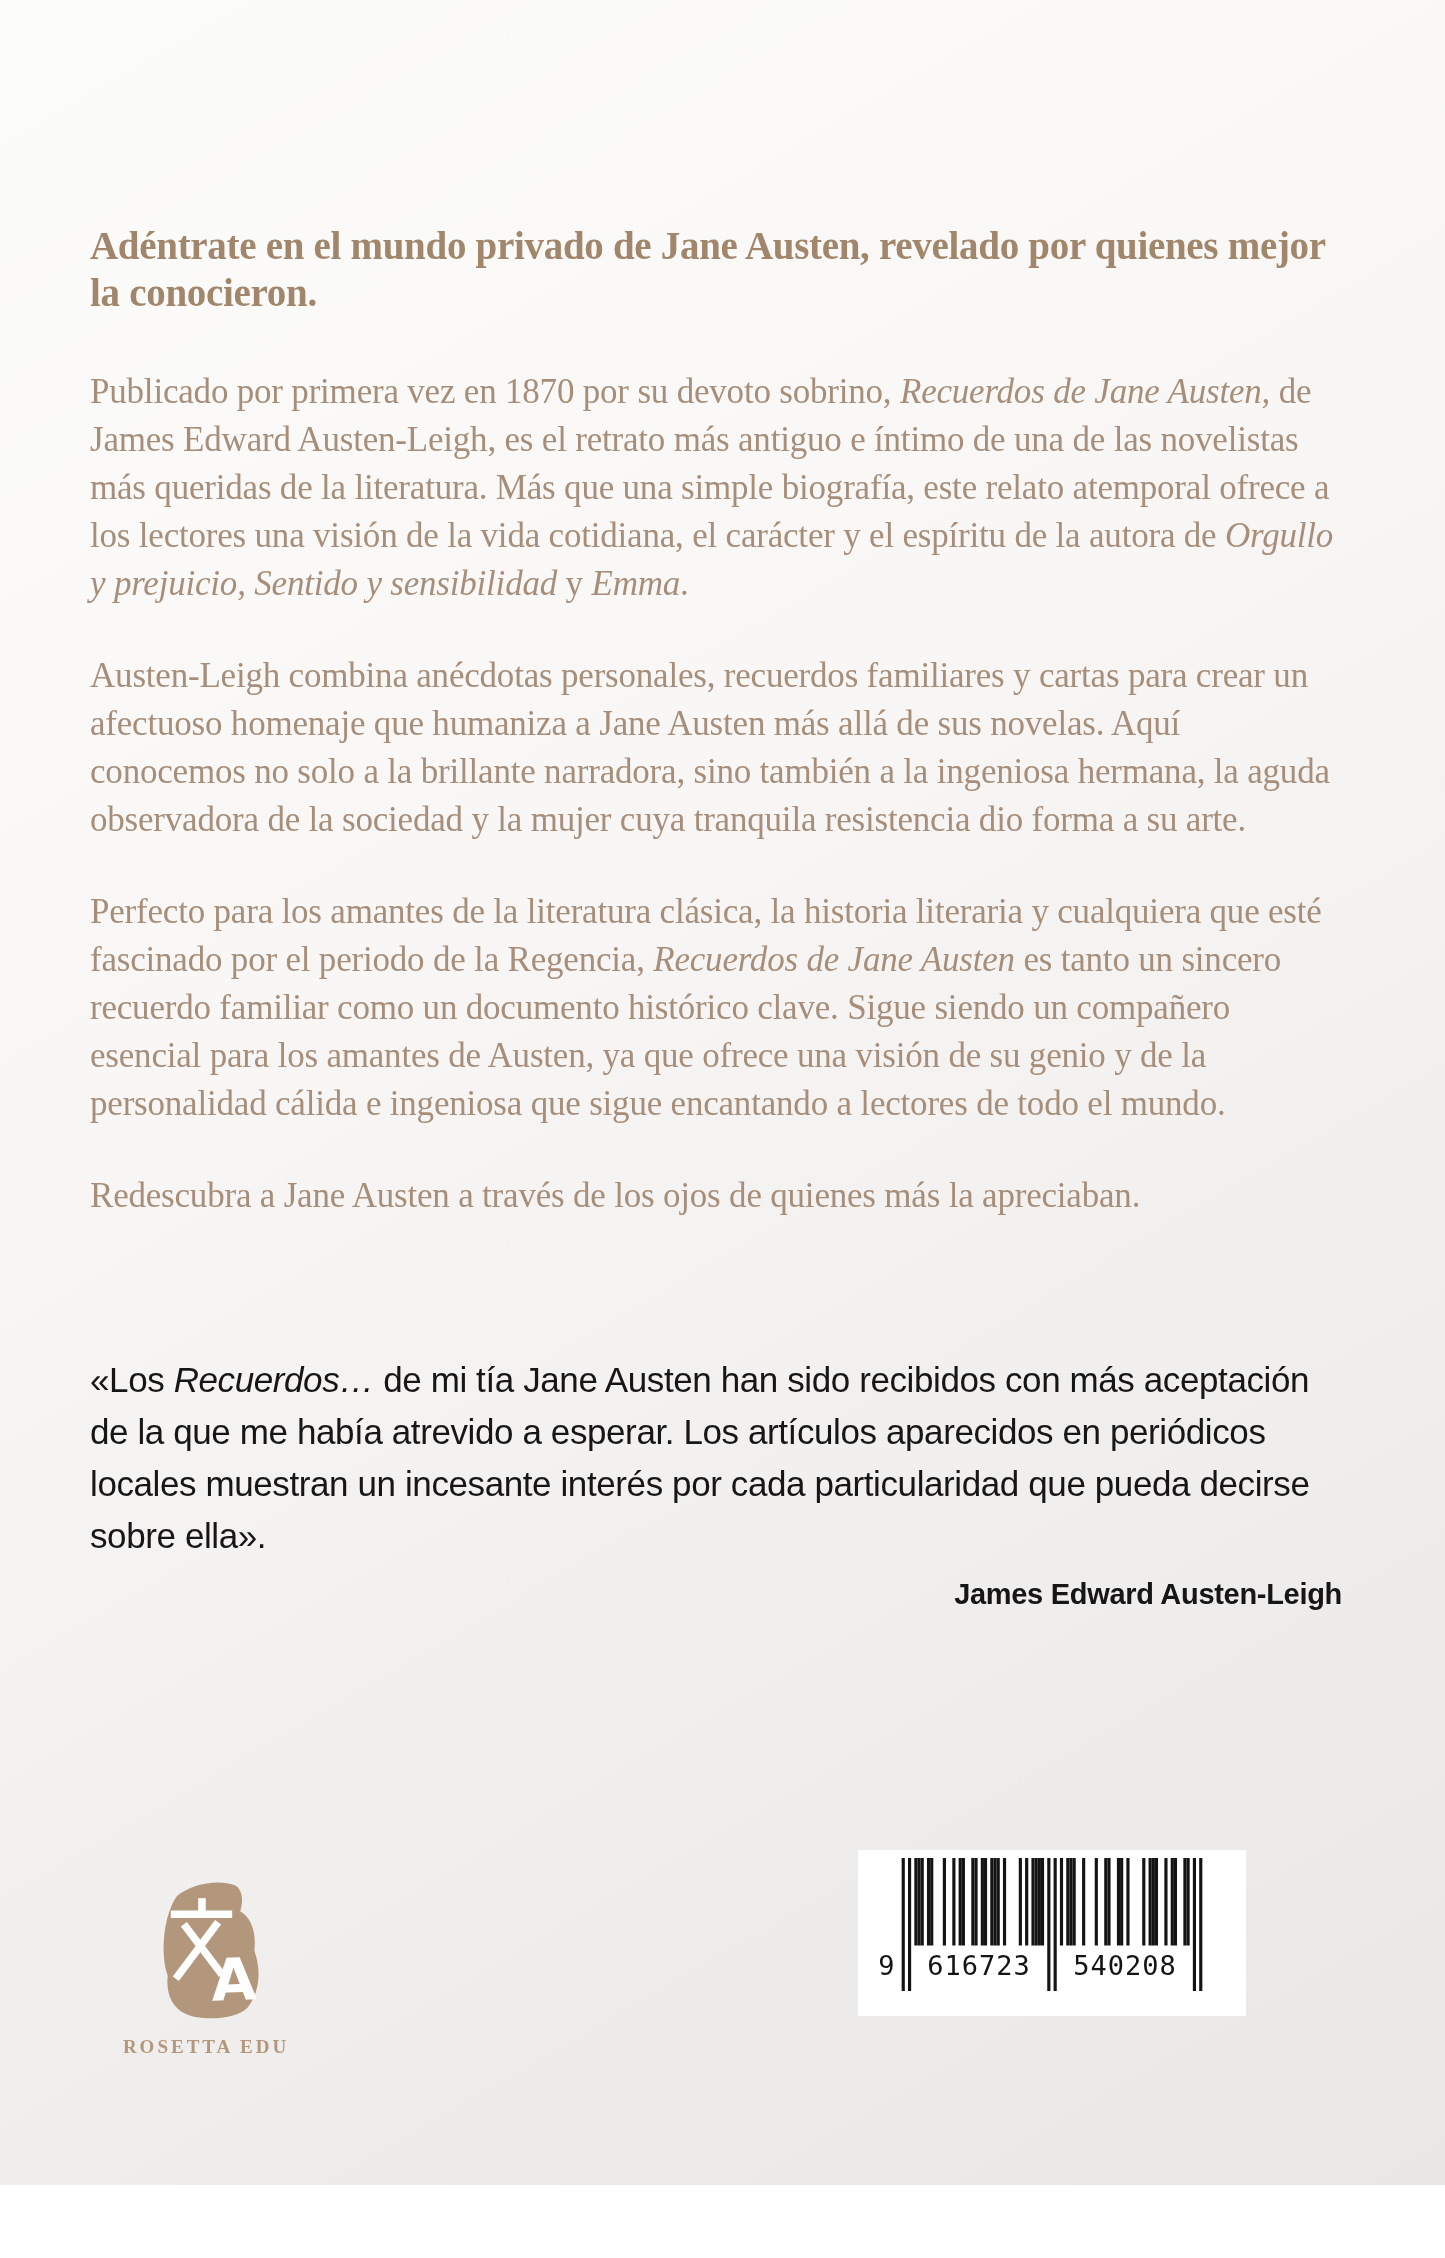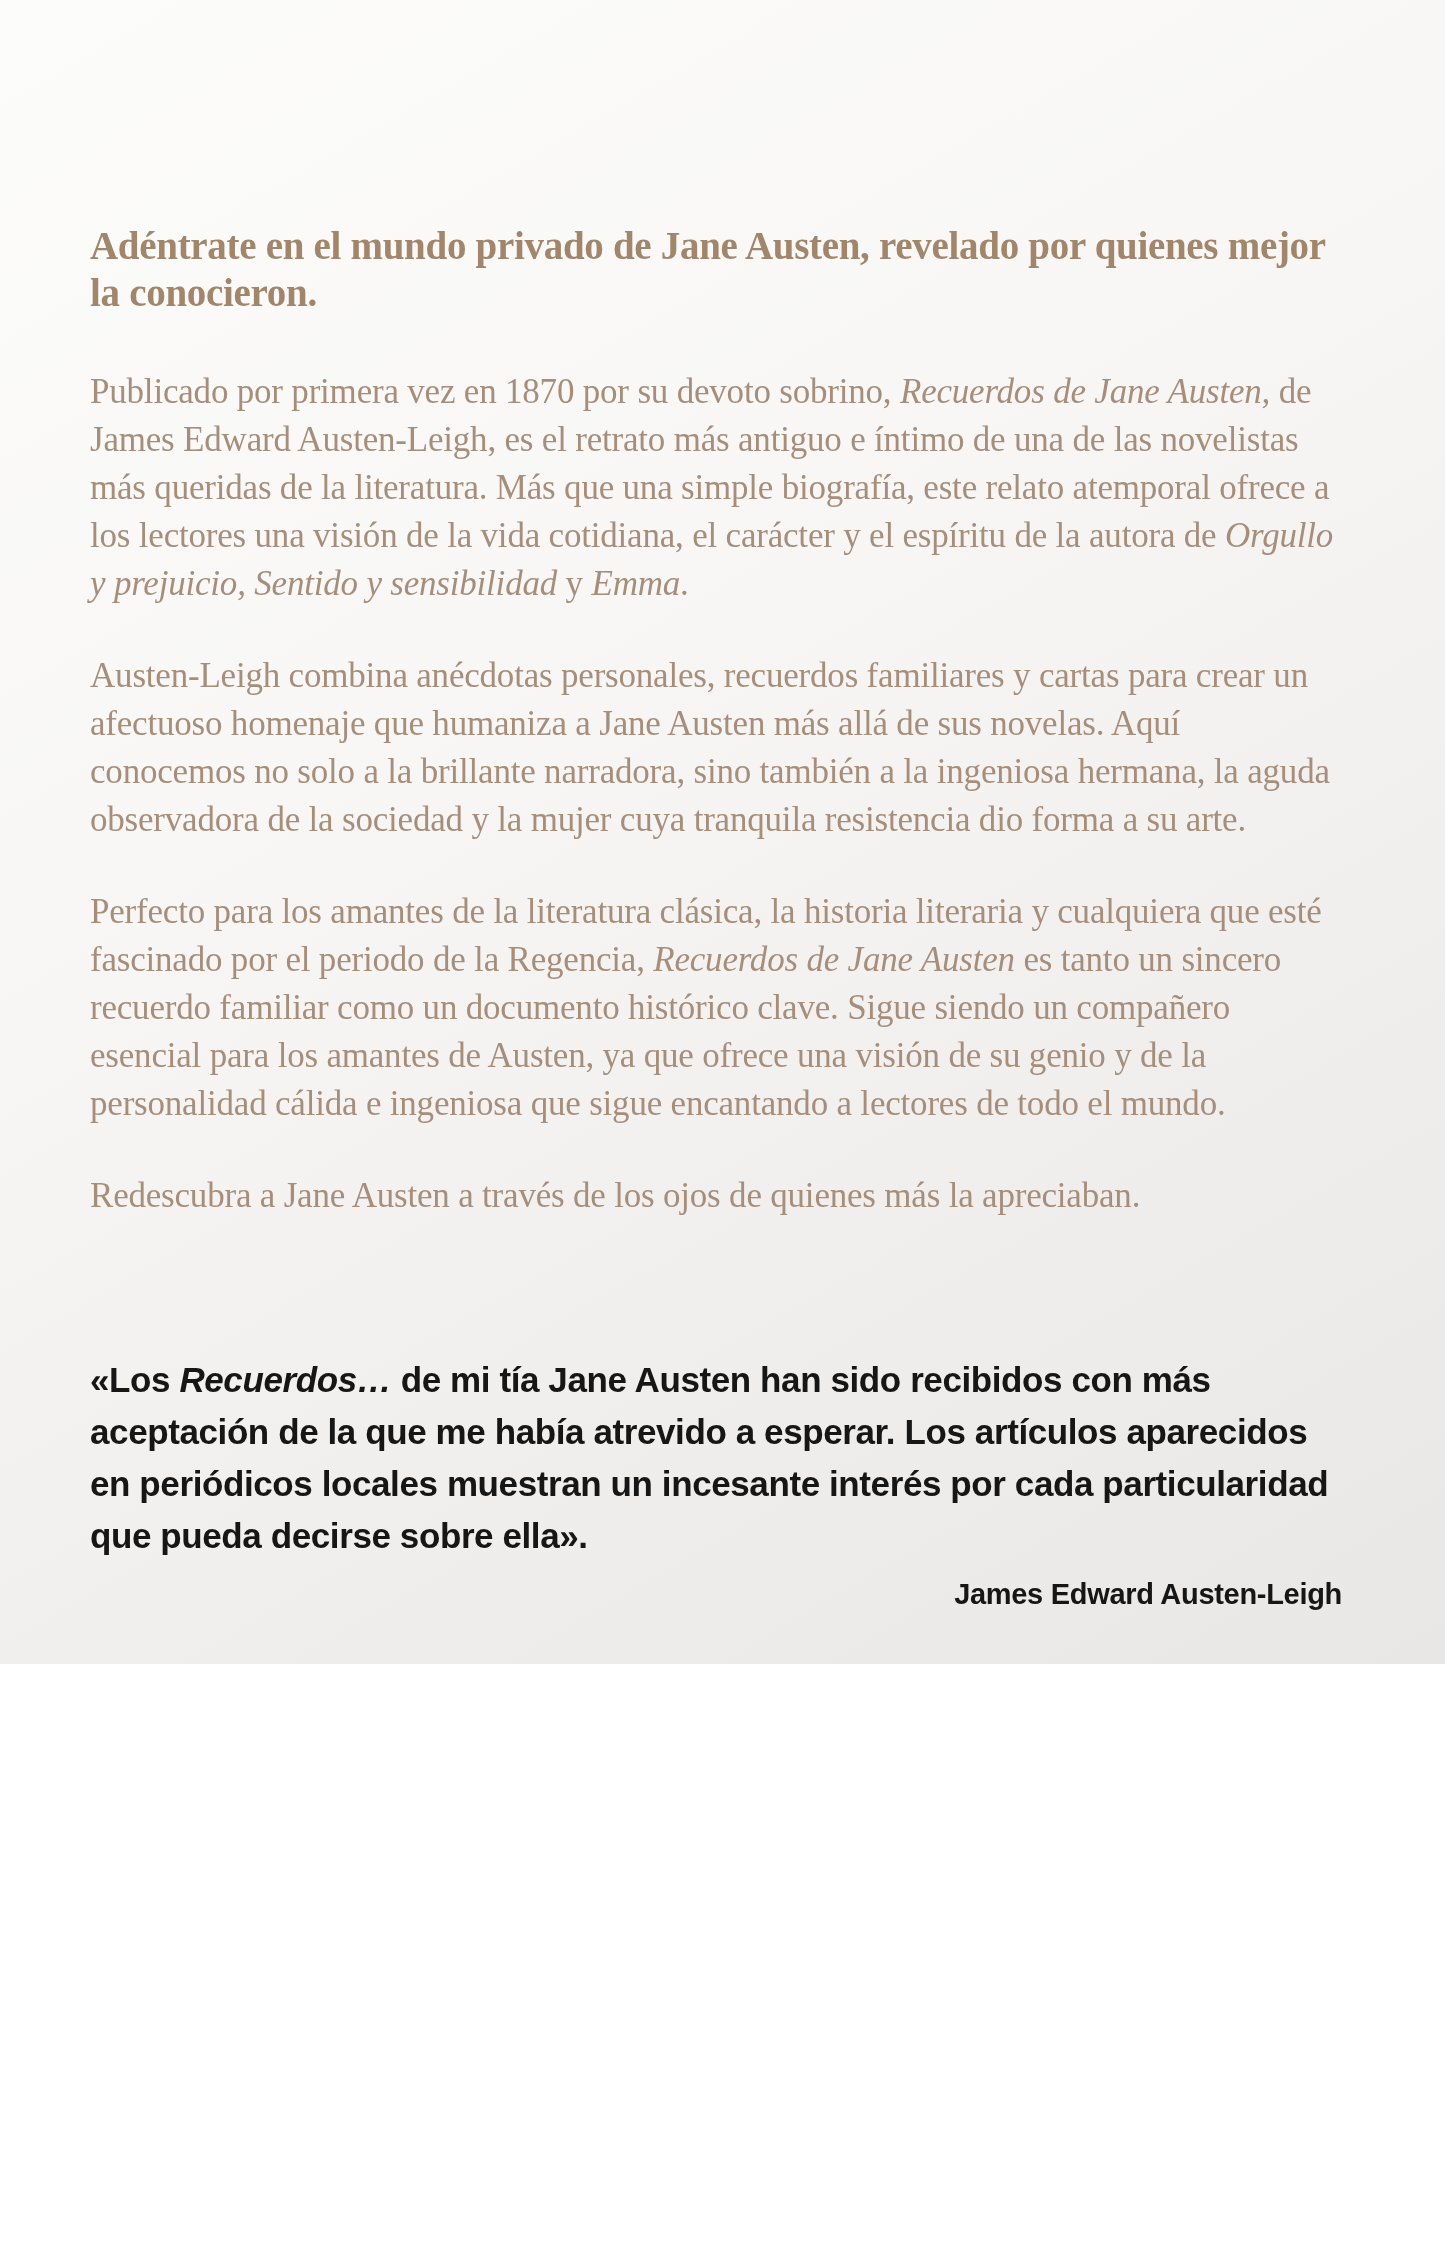--- a/index.html
+++ b/index.html
@@ -1,21 +1,21 @@
 <!DOCTYPE html>
 <html><head>
 <meta charset="utf-8">
 <style>
   * { margin:0; padding:0; box-sizing:border-box; }
   html,body { width:1445px; }
   body { font-family:"Liberation Serif", serif; }
 
   .cover {
     position:relative;
-    width:1445px; height:1664px;
+    width:1445px; height:2185px;
     background:linear-gradient(150deg, #fcfcfb 0%, #f8f7f6 38%, #f1efee 68%, #e9e7e5 100%);
     overflow:hidden;
   }
 
   .text-col {
     position:absolute; left:90px; top:222px; width:1252px;
   }
 
   .headline {
     font-family:"Liberation Serif", serif;
@@ -32,21 +32,21 @@
     color:#a68e7a;
     letter-spacing:-0.2px;
     margin-bottom:44px;
   }
   .blurb p:last-child { margin-bottom:16px; }
   .blurb em { font-style:italic; }
 
   .quote-block { margin-top:134px; }
   .quote {
     font-family:"Liberation Sans", sans-serif;
-    font-weight:bold;
+    font-weight:normal;
     font-size:35px; line-height:52px;
     color:#161616;
     letter-spacing:-0.4px;
   }
   .quote em { font-style:italic; }
 
   .attribution {
     margin-top:16px;
     font-family:"Liberation Sans", sans-serif;
     font-weight:bold;

